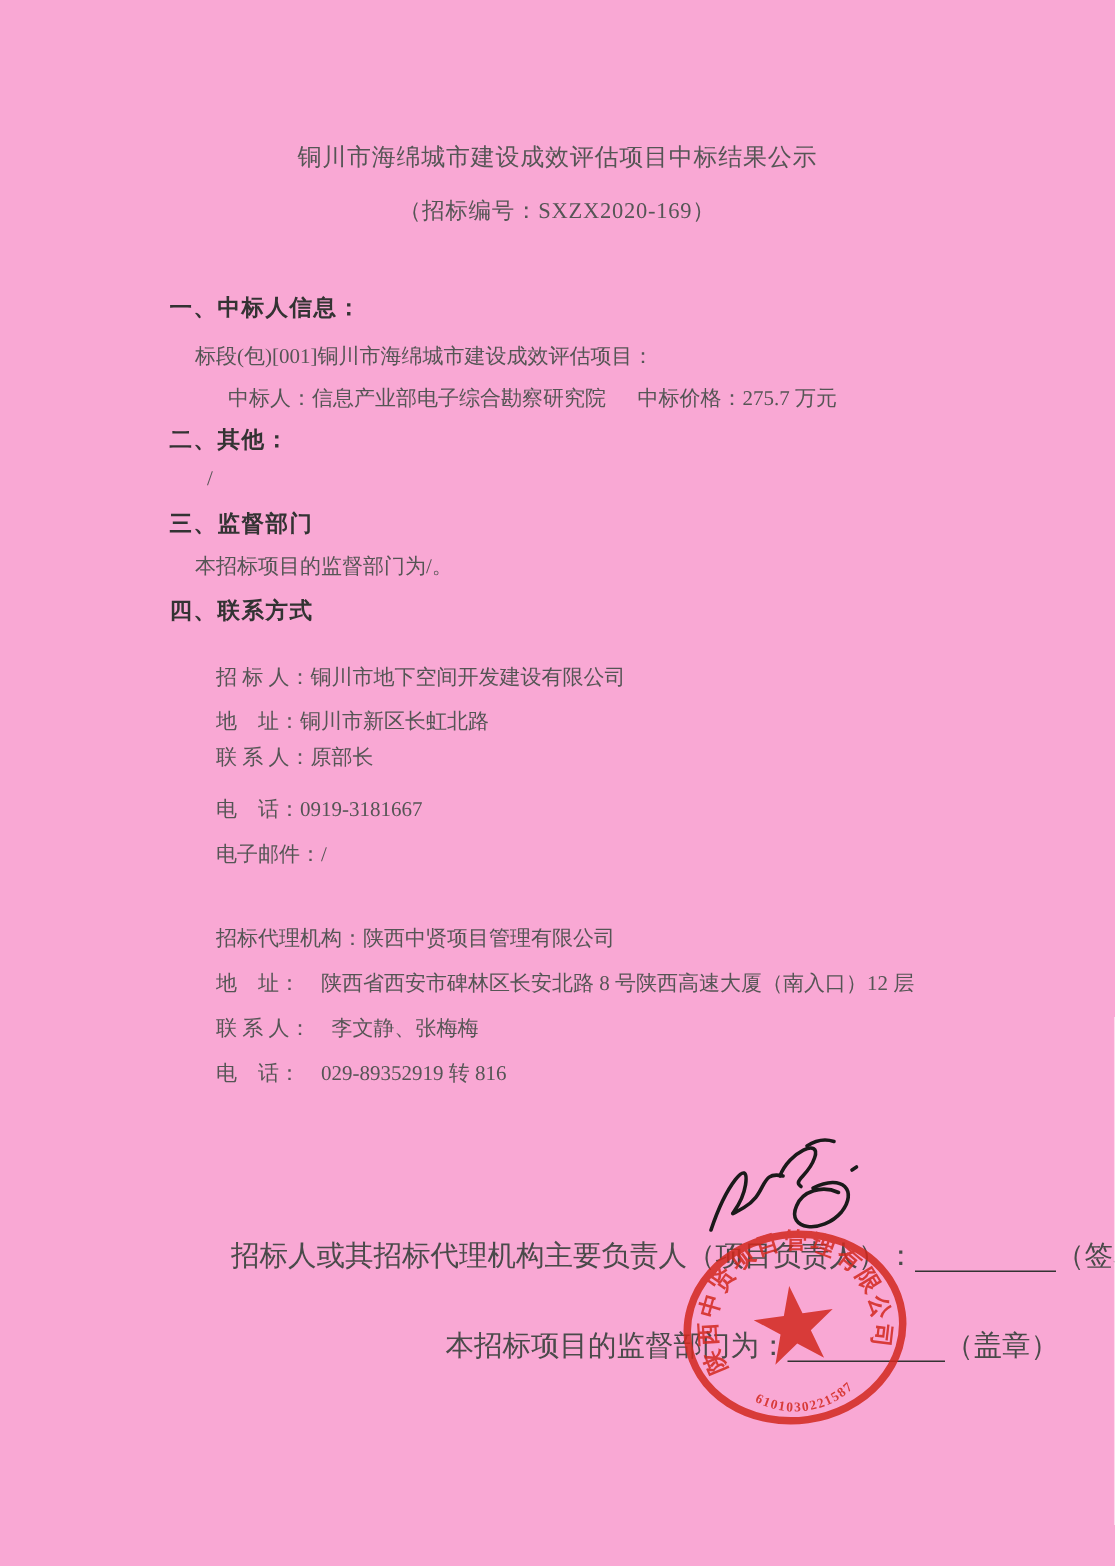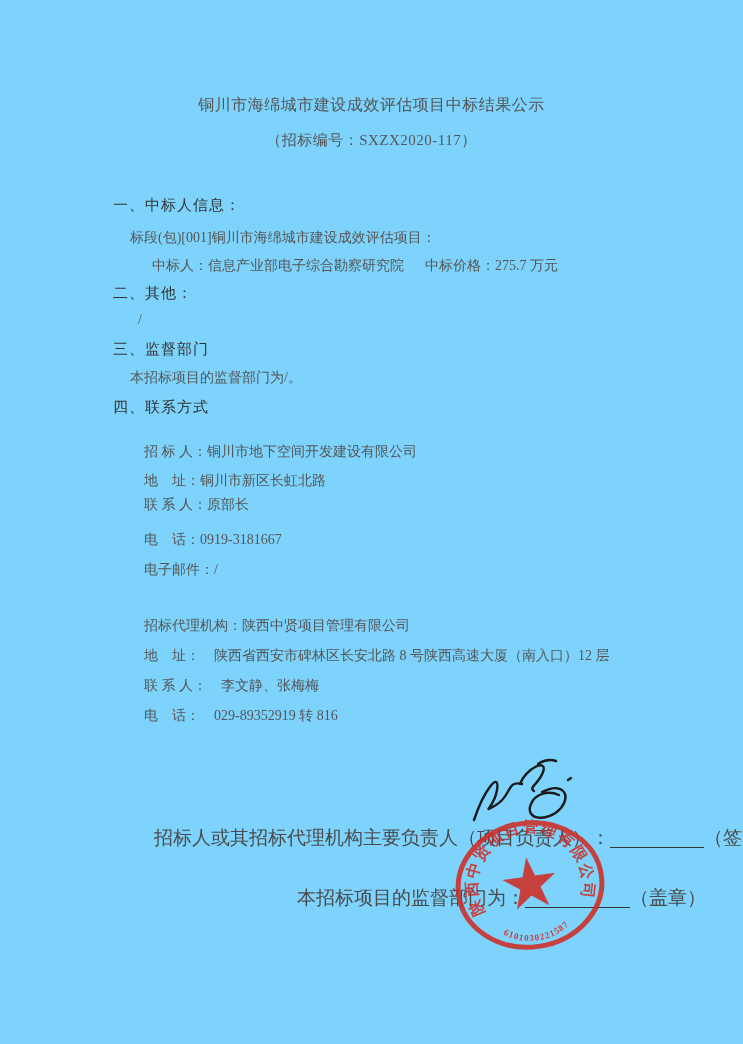--- a/index.html
+++ b/index.html
@@ -1,19 +1,19 @@
 <!DOCTYPE html>
 <html><head>
 <meta charset="utf-8">
 <style>
   html,body{margin:0;padding:0;background:#ffffff;}
   .page{
     position:relative;
     width:743px;height:1044px;
-    background:#7dd3fc;
+    background:#f9a8d4;
     overflow:hidden;
     font-family:"Liberation Serif","DejaVu Serif",serif;
     color:#4a4a4a;
   }
   .abs{position:absolute;}
   .doc-title{
     left:0;right:0;top:95px;
     text-align:center;
     font-size:16px;
     letter-spacing:0.5px;
@@ -22,21 +22,21 @@
   .doc-subtitle{
     left:0;right:0;top:131px;
     text-align:center;
     font-size:15px;
     letter-spacing:0.5px;
     color:#555555;
   }
   .sec-heading{
     left:113px;
     font-size:15px;
-    font-weight:normal;
+    font-weight:bold;
     color:#333333;
     letter-spacing:1px;
   }
   .body-line{
     left:130px;
     font-size:14px;
     color:#555555;
   }
   .row{
     left:130px;
@@ -74,21 +74,21 @@
     z-index:5;
     opacity:0.85;
   }
 </style>
 </head>
 <body>
 
 <div class="page">
 
   <div class="abs doc-title">铜川市海绵城市建设成效评估项目中标结果公示</div>
-  <div class="abs doc-subtitle">（招标编号：SXZX2020-117）</div>
+  <div class="abs doc-subtitle">（招标编号：SXZX2020-169）</div>
 
   <div class="abs sec-heading" style="top:196px;">一、中标人信息：</div>
   <div class="abs body-line" style="top:229px;">标段(包)[001]铜川市海绵城市建设成效评估项目：</div>
   <div class="abs winner-row">
     <span class="winner">中标人：信息产业部电子综合勘察研究院</span>
     <span class="price">中标价格：275.7 万元</span>
   </div>
 
   <div class="abs sec-heading" style="top:284px;">二、其他：</div>
   <div class="abs body-line" style="top:312px;left:138px;">/</div>

